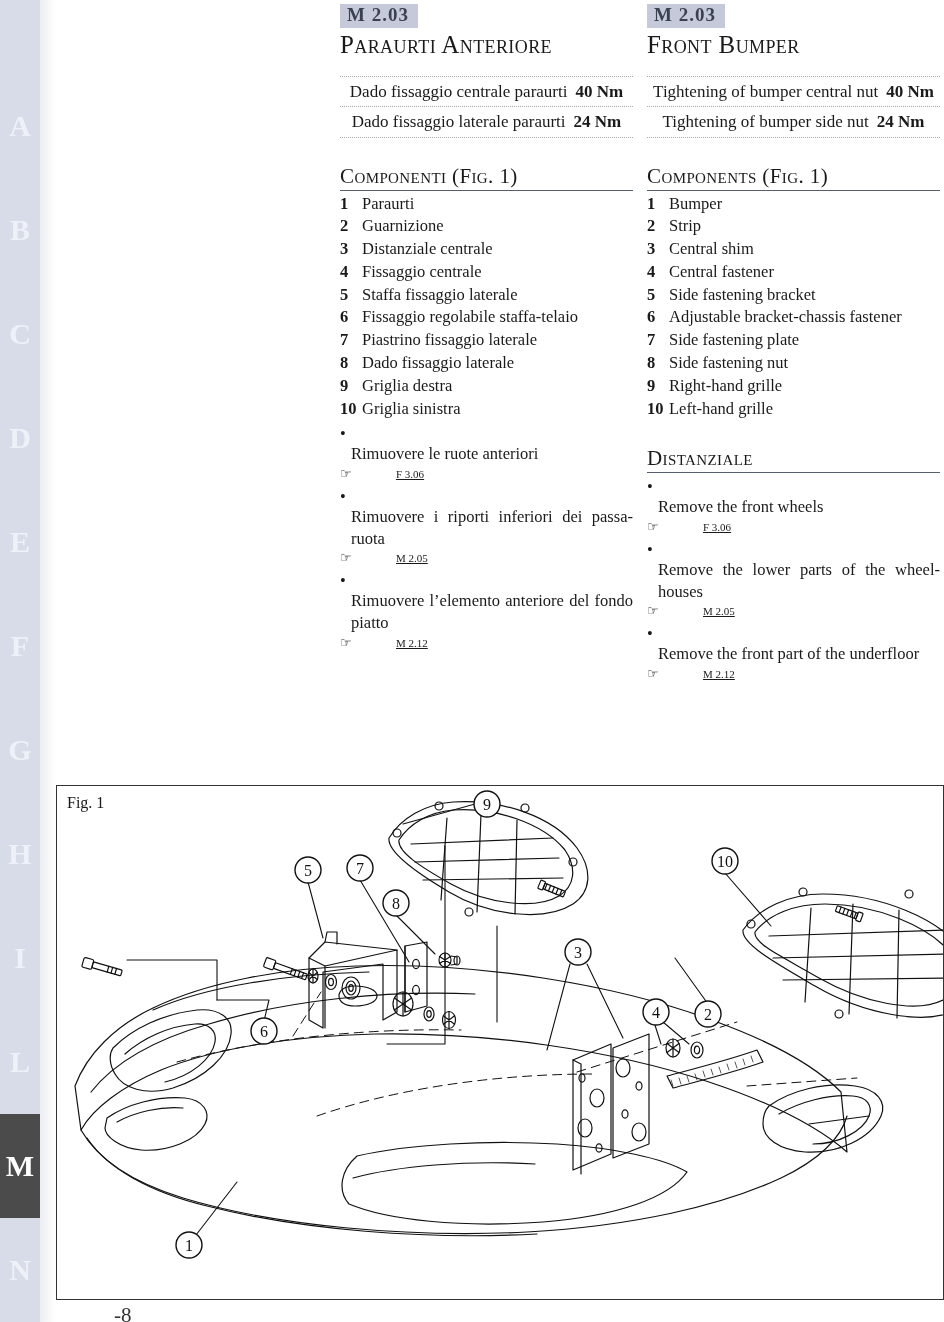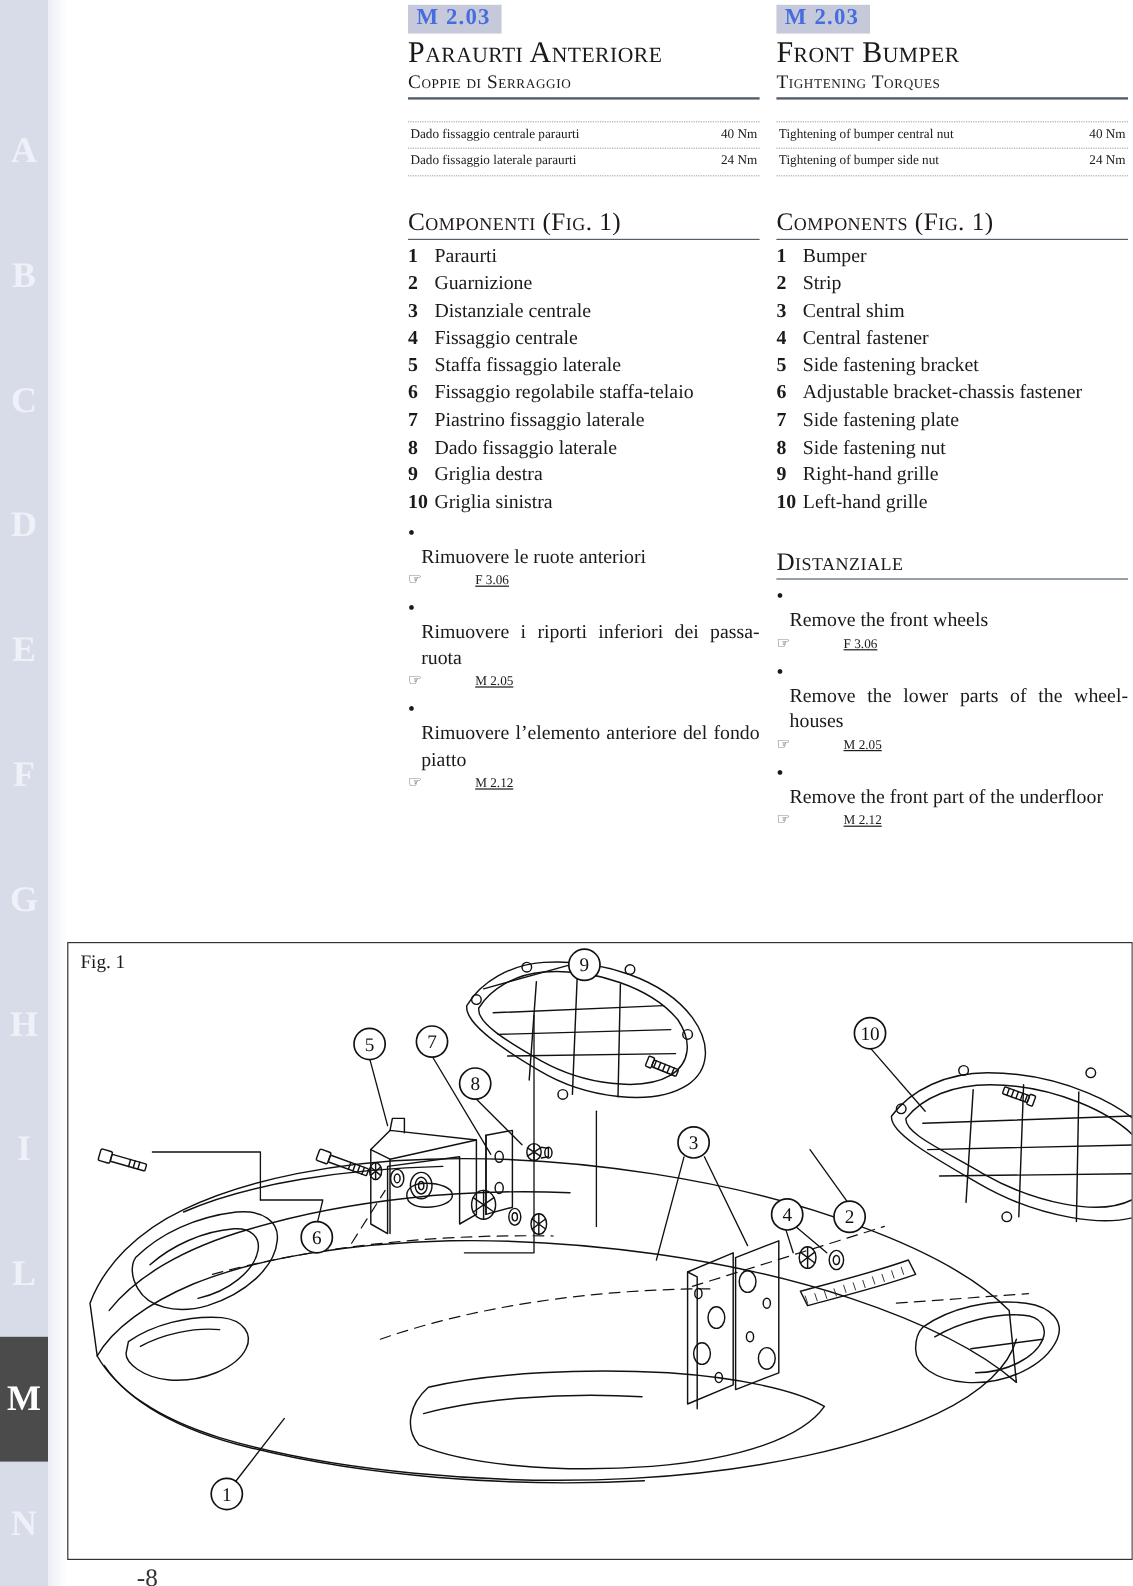--- a/index.html
+++ b/index.html
@@ -45,21 +45,21 @@
   
   #columns{
     position:absolute; left:284px; top:4px; width:600px;
     display:flex; gap:14px;
   }
   .col{ width:293px; }
 
   .sec-badge{
     display:inline-block;
     background:#b9bed2;
-    color:#1d4ed8;
+    color:#0f172a;
     font-family:"Liberation Serif", serif;
     font-size:19px; font-weight:bold;
     letter-spacing:1px;
     padding:1px 9px 2px 7px;
     line-height:1.1;
     opacity:.82;
   }
   h1.title{
     font-family:"Liberation Serif", serif;
     font-size:25px; font-weight:normal;
@@ -76,28 +76,28 @@
     padding-bottom:3px;
     border-bottom:2px solid #555f6b;
   }
 
   
   .torque{
     margin-top:18px;
     border-top:1px dotted #a9a9a9;
   }
   .torque .row{
-    display:flex; justify-content:space-between; align-items:flex-start;
+    display:flex; justify-content:center; align-items:flex-start;
     padding:4px 2px 4px 2px;
     border-bottom:1px dotted #a9a9a9;
-    font-size:11px;
+    font-size:17px;
     line-height:1.25;
   }
   .torque .row .lbl{ padding-right:8px; }
-  .torque .row .val{ font-weight:normal; white-space:nowrap; }
+  .torque .row .val{ font-weight:bold; white-space:nowrap; }
 
   
   .shead{
     margin-top:26px;
     font-size:21px;
     font-variant:small-caps;
     letter-spacing:.4px;
     border-bottom:1.5px solid #555f6b;
     padding-bottom:1px;
   }
@@ -176,21 +176,20 @@
   </div>
 <div id="sidebar-edge"></div>
 
 <div id="page">
 
   <div id="columns">
 
     <div class="col">
       <div class="sec-badge">M 2.03</div>
       <h1 class="title">Paraurti Anteriore</h1>
-      <h2 class="subtitle">Coppie di Serraggio</h2>
 
       <div class="torque">
           <div class="row">
             <span class="lbl">Dado fissaggio centrale paraurti</span>
             <span class="val">40 Nm</span>
           </div>
           <div class="row">
             <span class="lbl">Dado fissaggio laterale paraurti</span>
             <span class="val">24 Nm</span>
           </div>
@@ -264,21 +263,20 @@
           <li class="ref">
             <span class="hand">☞</span>
             <span class="link">M 2.12</span>
           </li>
         </ul>
     </div>
 
     <div class="col">
       <div class="sec-badge">M 2.03</div>
       <h1 class="title">Front Bumper</h1>
-      <h2 class="subtitle">Tightening Torques</h2>
 
       <div class="torque">
           <div class="row">
             <span class="lbl">Tightening of bumper central nut</span>
             <span class="val">40 Nm</span>
           </div>
           <div class="row">
             <span class="lbl">Tightening of bumper side nut</span>
             <span class="val">24 Nm</span>
           </div>

